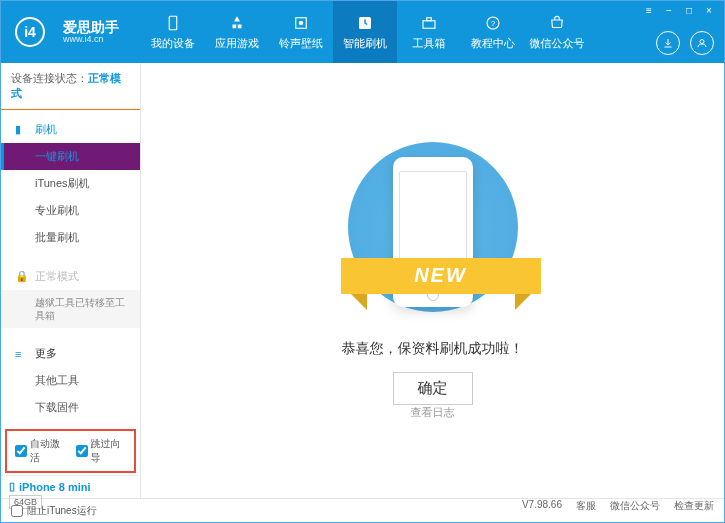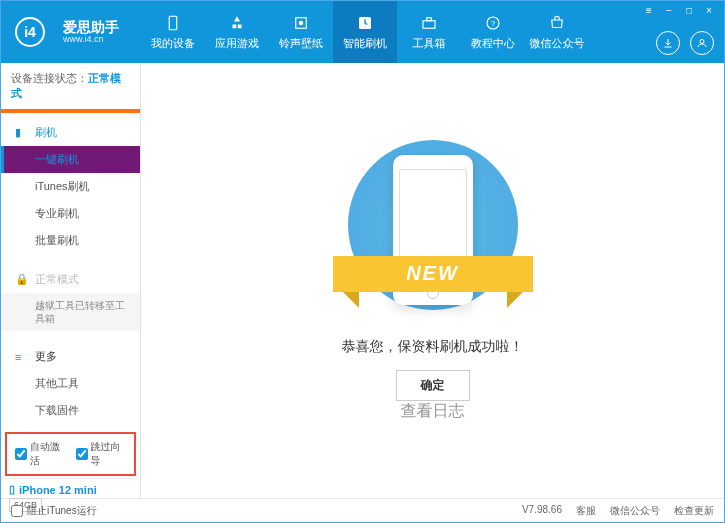--- a/index.html
+++ b/index.html
@@ -15,21 +15,21 @@
 .nav-item.active { background: #0d7bc0; }
 .nav-icon { width: 20px; height: 18px; margin-bottom: 4px; display: flex; align-items: center; justify-content: center; }
 .nav-icon svg { width: 20px; height: 18px; fill: #fff; }
 .header-right { position: absolute; right: 8px; top: 4px; display: flex; gap: 6px; }
 .win-ctrl { width: 14px; height: 12px; cursor: pointer; font-size: 10px; color: #fff; text-align: center; }
 .circle-btns { position: absolute; right: 10px; bottom: 8px; display: flex; gap: 10px; }
 .circle-btn { width: 24px; height: 24px; border: 1.5px solid #fff; border-radius: 50%; display: flex; align-items: center; justify-content: center; cursor: pointer; }
 .circle-btn svg { width: 12px; height: 12px; fill: none; stroke: #fff; stroke-width: 2; }
 .body-area { display: flex; height: calc(100% - 62px - 24px); }
 .sidebar { width: 140px; border-right: 1px solid #e5e5e5; display: flex; flex-direction: column; font-size: 11px; }
-.conn-status { padding: 8px 10px; border-bottom: 4px solid #f97316; color: #666; }
+.conn-status { padding: 8px 10px; border-bottom: 1px solid #f97316; color: #666; }
 .conn-mode { color: #1296db; font-weight: bold; }
 .side-section { padding: 6px 0; }
 .side-header { display: flex; align-items: center; padding: 6px 14px; color: #333; cursor: pointer; }
 .side-header .ic { width: 14px; margin-right: 6px; color: #1296db; }
 .side-header.active-blue { color: #1296db; }
 .side-sub { padding: 6px 10px 6px 34px; color: #555; cursor: pointer; }
 .side-sub.active { background: #701a75; color: #1296db; border-left: 3px solid #1296db; padding-left: 31px; }
 .jailbreak-note { background: #f5f5f5; color: #888; padding: 6px 10px 6px 34px; line-height: 1.3; font-size: 10px; }
 .side-header.disabled { color: #bbb; }
 .side-header.disabled .ic { color: #bbb; }
@@ -39,28 +39,28 @@
 .cb input { accent-color: #1296db; width: 12px; height: 12px; }
 .device-box { padding: 4px 8px 8px; border-top: 1px solid #eee; }
 .device-name { color: #1296db; font-weight: bold; font-size: 11px; display: flex; align-items: center; gap: 4px; }
 .device-badge { display: inline-block; border: 1px solid #ccc; padding: 1px 4px; font-size: 9px; color: #666; margin-top: 2px; }
 .main { flex: 1; display: flex; flex-direction: column; align-items: center; justify-content: center; position: relative; }
 .illus { width: 200px; height: 180px; position: relative; }
 .circle-bg { position: absolute; width: 170px; height: 170px; border-radius: 50%; background: radial-gradient(circle, #5fb8e8 0%, #4aa8e0 100%); left: 15px; top: 0; }
 .phone { position: absolute; width: 80px; height: 150px; background: #fff; border-radius: 10px; box-shadow: 0 4px 12px rgba(0,0,0,0.15); left: 60px; top: 15px; }
 .phone::before { content: ""; position: absolute; top: 14px; left: 6px; right: 6px; bottom: 18px; border: 1px solid #e0e0e0; border-radius: 2px; }
 .phone::after { content: ""; position: absolute; bottom: 6px; left: 50%; transform: translateX(-50%); width: 10px; height: 10px; border: 1px solid #ccc; border-radius: 50%; }
-.ribbon { position: absolute; bottom: 28px; left: 0; width: 200px; height: 36px; background: #fac532; display: flex; align-items: center; justify-content: center; font-weight: bold; font-size: 20px; color: #fff; font-style: italic; letter-spacing: 2px; }
+.ribbon { position: absolute; bottom: 28px; left: 8px; width: 200px; height: 36px; background: #fac532; display: flex; align-items: center; justify-content: center; font-weight: bold; font-size: 20px; color: #fff; font-style: italic; letter-spacing: 2px; }
 .ribbon::before, .ribbon::after { content: ""; position: absolute; width: 0; height: 0; border: 8px solid #d9a820; top: 36px; }
 .ribbon::before { left: 10px; border-left-color: transparent; border-bottom-color: transparent; }
 .ribbon::after { right: 10px; border-right-color: transparent; border-bottom-color: transparent; }
 .success-text { font-size: 14px; color: #333; margin-top: 18px; }
-.ok-btn { margin-top: 14px; padding: 6px 24px; border: 1px solid #ccc; background: #fff; font-size: 12px; cursor: pointer; color: #333; font-weight: bold; }
-.log-link { font-size: 16px; color: #999; cursor: pointer; }
-.footer { height: 24px; border-top: 1px solid #e5e5e5; display: flex; align-items: center; font-size: 10px; color: #666; padding: 0 10px; }
+.ok-btn { margin-top: 14px; padding: 6px 24px; border: 1px solid #ccc; background: #fff; font-size: 15px; cursor: pointer; color: #333; }
+.log-link { font-size: 11px; color: #999; cursor: pointer; }
+.footer { height: 24px; border-top: 1px solid #e5e5e5; display: flex; font-size: 10px; color: #666; padding: 0 10px; }
 .footer .left { display: flex; align-items: center; gap: 4px; }
 .footer .right { margin-left: auto; display: flex; gap: 14px; }
 .footer .right span { cursor: pointer; }
 </style>
 </head>
 <body>
 
 <div class="header">
   <div class="logo-area">
     <div class="logo-circle">i4</div>
@@ -189,21 +189,21 @@
           <span>自动激活</span>
         </label>
       <label class="cb">
           <input type="checkbox" checked="" style="">
           <span>跳过向导</span>
         </label>
     </div>
     <div class="device-box">
       <div class="device-name">
           <span>▯</span>
-          <span>iPhone 12 mini</span>
+          <span>iPhone 8 mini</span>
         </div>
       <span class="device-badge">64GB</span>
       
     </div>
   </div>
 
   <div class="main">
     <div class="illus">
       <div class="circle-bg"></div>
       <div class="phone"></div>

